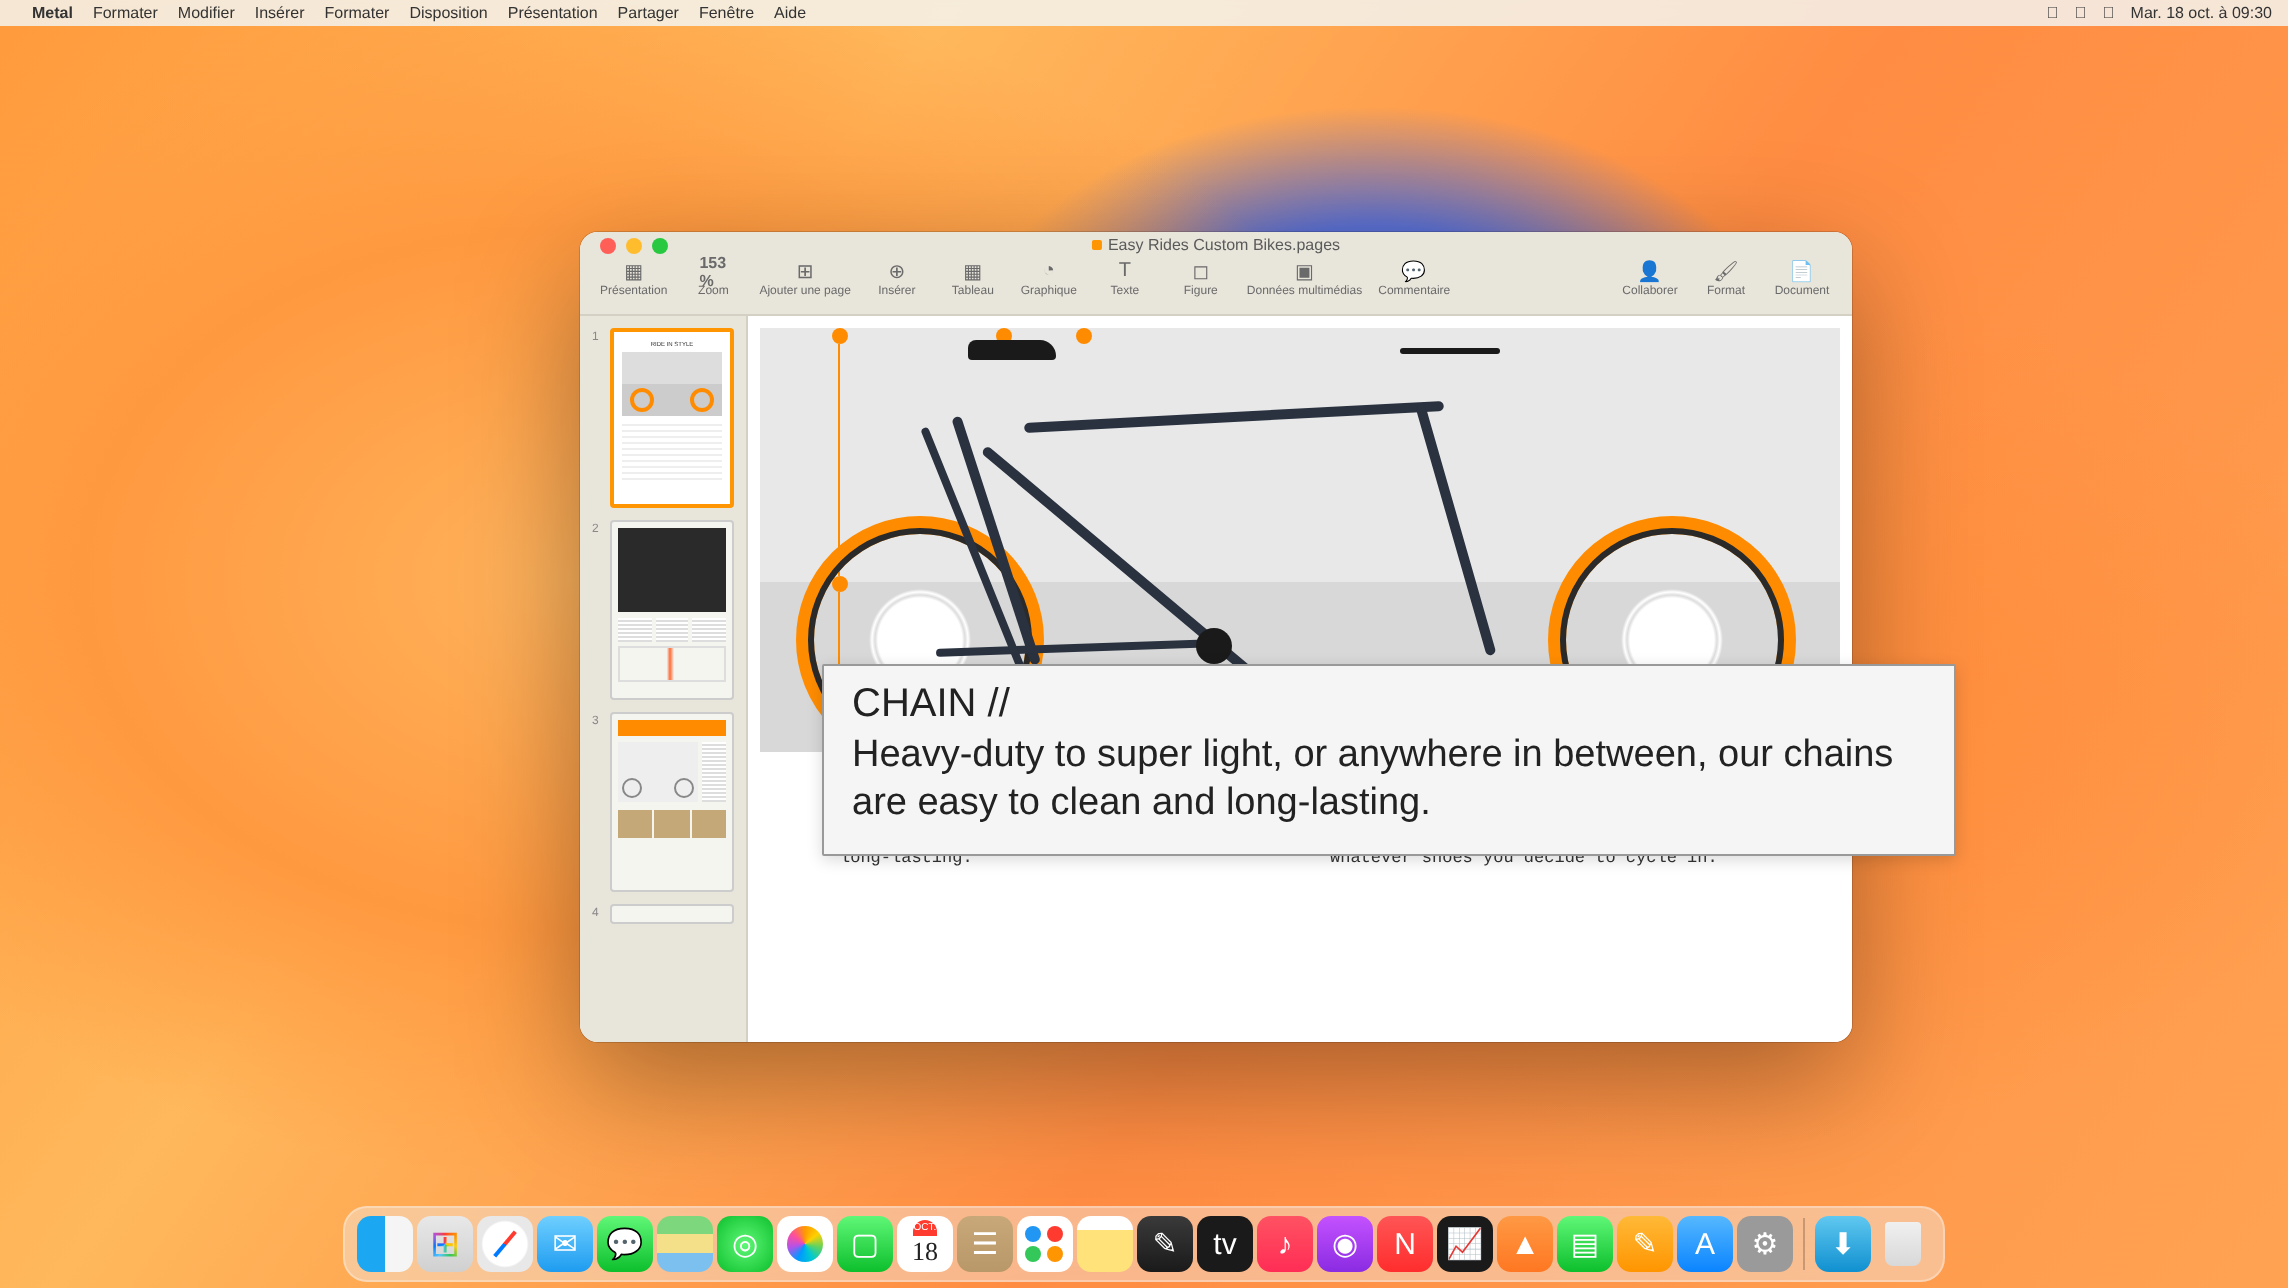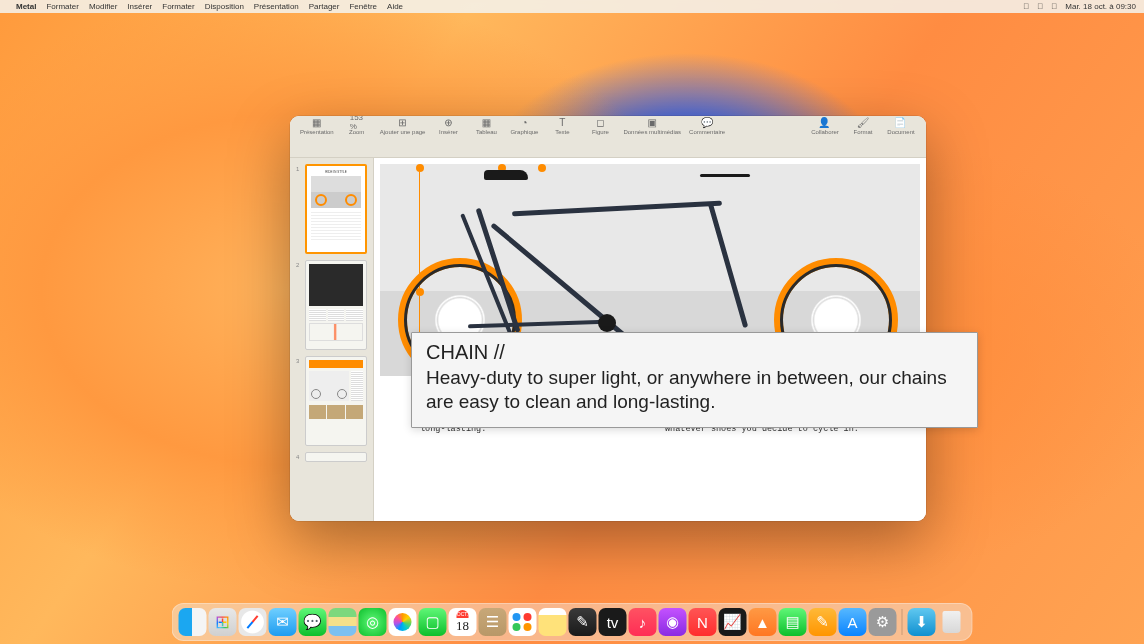--- a/index.html
+++ b/index.html
@@ -47,21 +47,21 @@
 .traffic .min { background: #ffbd2e; }
 .traffic .max { background: #28c940; }
 .doc-title { position: absolute; left: 50%; transform: translateX(-50%); font-size: 8px; color: #5a5a5a; display: flex; align-items: center; gap: 3px; }
 .doc-title .dot { width: 5px; height: 5px; background: #ff9500; border-radius: 1px; }
 .toolbar {
   height: 28px; display: flex; align-items: flex-start; padding: 0 10px; gap: 8px;
 }
 .tool { display: flex; flex-direction: column; align-items: center; gap: 1px; min-width: 30px; }
 .tool .ico { width: 14px; height: 12px; display: flex; align-items: center; justify-content: center; color: #6a6a6a; font-size: 10px; }
 .tool .lbl { font-size: 6px; color: #6a6a6a; white-space: nowrap; }
-.tool.zoom .ico { font-size: 8px; }
+.tool.zoom .ico { font-size: 8px; font-weight: bold; }
 .toolbar .spacer { flex: 1; }
 
 .window-body { display: flex; height: calc(100% - 42px); }
 .sidebar {
   width: 84px; background: #e8e5db; border-right: 1px solid #d4d0c4;
   padding: 6px; overflow: hidden;
 }
 .thumb {
   display: flex; gap: 3px; margin-bottom: 6px; align-items: flex-start;
 }
@@ -210,20 +210,31 @@
   <div class="right">
     <span class="status-icon">􀙇</span>
     <span class="status-icon">􀊫</span>
     <span class="status-icon">􀜊</span>
     <span>Mar. 18 oct. à 09:30</span>
   </div>
 </div>
 
 <div class="window">
   <div class="titlebar">
+    <div class="titlebar-top">
+      <div class="traffic">
+        <span class="close"></span>
+        <span class="min"></span>
+        <span class="max"></span>
+      </div>
+      <div class="doc-title">
+        <span class="dot"></span>
+        <span>Easy Rides Custom Bikes.pages</span>
+      </div>
+    </div>
     <div class="toolbar">
       <div class="tool">
         <span class="ico">▦</span>
         <span class="lbl">Présentation</span>
       </div>
       <div class="tool zoom">
         <span class="ico">153 %</span>
         <span class="lbl">Zoom</span>
       </div>
       <div class="tool">

